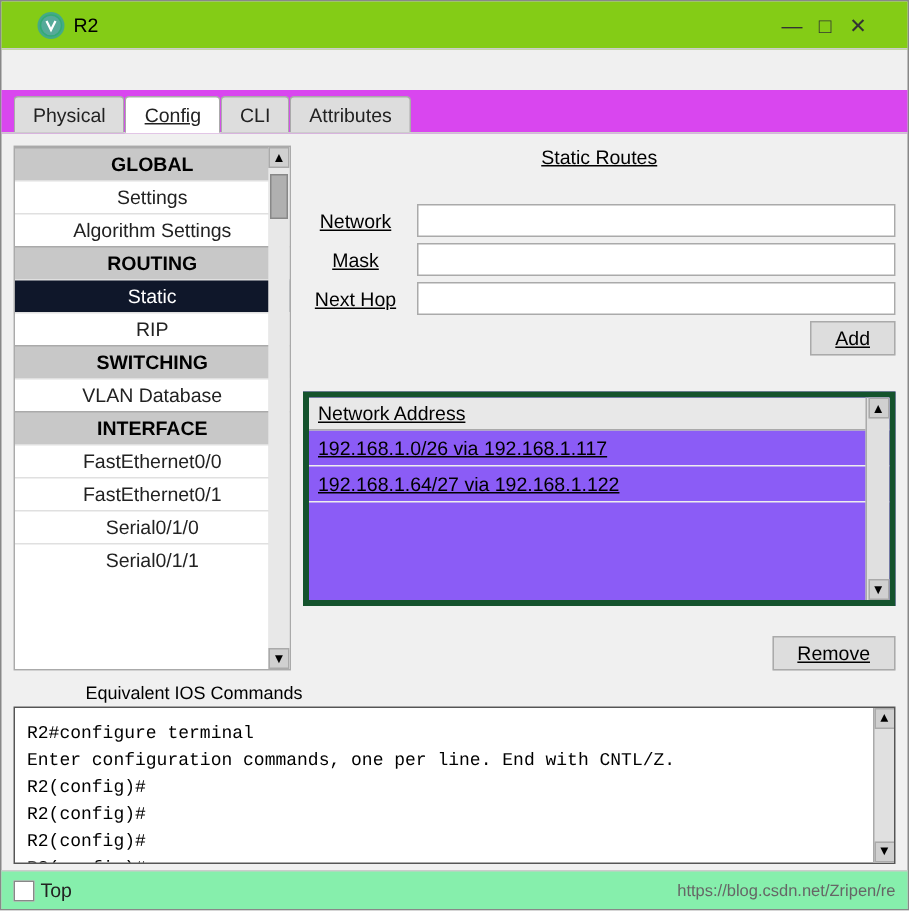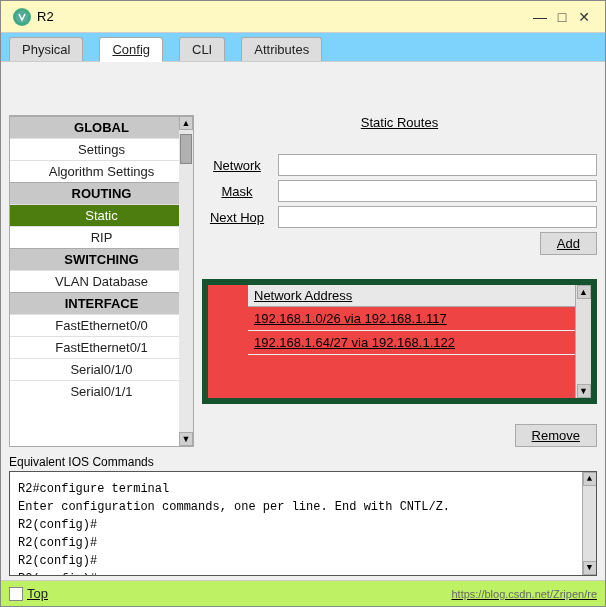--- a/index.html
+++ b/index.html
@@ -13,24 +13,24 @@
     }
     .window {
       width: 606px;
       height: 607px;
       background: #f0f0f0;
       border: 1px solid #888;
       display: flex;
       flex-direction: column;
     }
     .title-bar {
-      background: #fef9c3;
+      background: #84cc16;
       display: flex;
       align-items: center;
-      padding: 4px 12px;
+      padding: 4px 24px;
       border-bottom: 1px solid #ccc;
       height: 32px;
     }
     .title-bar-icon {
       width: 18px;
       height: 18px;
       margin-right: 6px;
       background: #4a8;
       border-radius: 50%;
       display: flex; align-items: center; justify-content: center;
@@ -52,23 +52,24 @@
       border: none;
       cursor: pointer;
       font-size: 14px;
       color: #333;
       display: flex; align-items: center; justify-content: center;
       line-height: 1;
     }
     .tab-bar {
       display: flex;
       padding: 4px 8px 0;
-      background: #7dd3fc;
+      background: #d946ef;
       border-bottom: 1px solid #ccc;
-      gap: 16px;
+      gap: 0;
+      margin-top: 27px;
     }
     .tab {
       padding: 4px 12px;
       background: #ddd;
       border: 1px solid #aaa;
       border-bottom: none;
       cursor: pointer;
       font-size: 13px;
       border-radius: 3px 3px 0 0;
       color: #222;
@@ -79,21 +80,20 @@
       margin-bottom: -1px;
       z-index: 1;
       text-decoration: underline;
     }
     .content-area {
       display: flex;
       flex: 1;
       padding: 8px;
       gap: 8px;
       overflow: hidden;
-      margin-top: 45px;
     }
     .left-panel {
       width: 185px;
       display: flex;
       flex-direction: column;
       border: 1px solid #aaa;
       background: #fff;
       overflow: hidden;
       position: relative;
     }
@@ -111,21 +111,21 @@
     }
     .nav-item {
       text-align: center;
       padding: 3px 0;
       font-size: 13px;
       cursor: pointer;
       border-top: 1px solid #e0e0e0;
       color: #222;
     }
     .nav-item.selected {
-      background: #4d7c0f;
+      background: #0f172a;
       color: white;
     }
     .scrollbar-right {
       position: absolute;
       right: 0;
       top: 0;
       width: 14px;
       height: 100%;
       background: #e0e0e0;
       display: flex; flex-direction: column; align-items: center;
@@ -183,27 +183,26 @@
       margin-bottom: 4px;
     }
     .btn {
       padding: 3px 16px;
       background: #ddd;
       border: 1px solid #aaa;
       cursor: pointer;
       font-size: 13px;
     }
     .network-table {
-      border: 6px solid #14532d;
-      background: #ef4444;
+      border: 4px solid #14532d;
+      background: #8b5cf6;
       flex: 1;
       overflow: hidden;
       position: relative;
       min-height: 100px;
-      padding-left: 40px;
     }
     .network-table-header {
       background: #e8e8e8;
       padding: 3px 6px;
       font-size: 13px;
       border-bottom: 1px solid #aaa;
     }
     .network-table-row {
       padding: 4px 6px;
       font-size: 13px;
@@ -223,20 +222,21 @@
     .remove-btn-row {
       display: flex;
       justify-content: flex-end;
     }
     .bottom-section {
       padding: 0 8px 4px 8px;
     }
     .ios-label {
       font-size: 12px;
       margin-bottom: 2px;
+      margin-left: 48px;
     }
     .ios-box {
       border: 1px solid #555;
       background: #fff;
       font-family: 'Courier New', monospace;
       font-size: 12px;
       padding: 8px;
       height: 105px;
       overflow: hidden;
       position: relative;
@@ -251,24 +251,23 @@
       width: 14px;
       height: 100%;
       background: #e0e0e0;
       border-left: 1px solid #aaa;
       display: flex; flex-direction: column; align-items: center;
     }
     .status-bar {
       display: flex;
       align-items: center;
       padding: 2px 8px;
-      background: #bef264;
+      background: #86efac;
       border-top: 1px solid #ccc;
       height: 26px;
-      text-decoration: underline;
     }
     .status-checkbox {
       width: 14px;
       height: 14px;
       border: 1px solid #888;
       background: #fff;
       margin-right: 4px;
       cursor: pointer;
     }
     .status-label {

